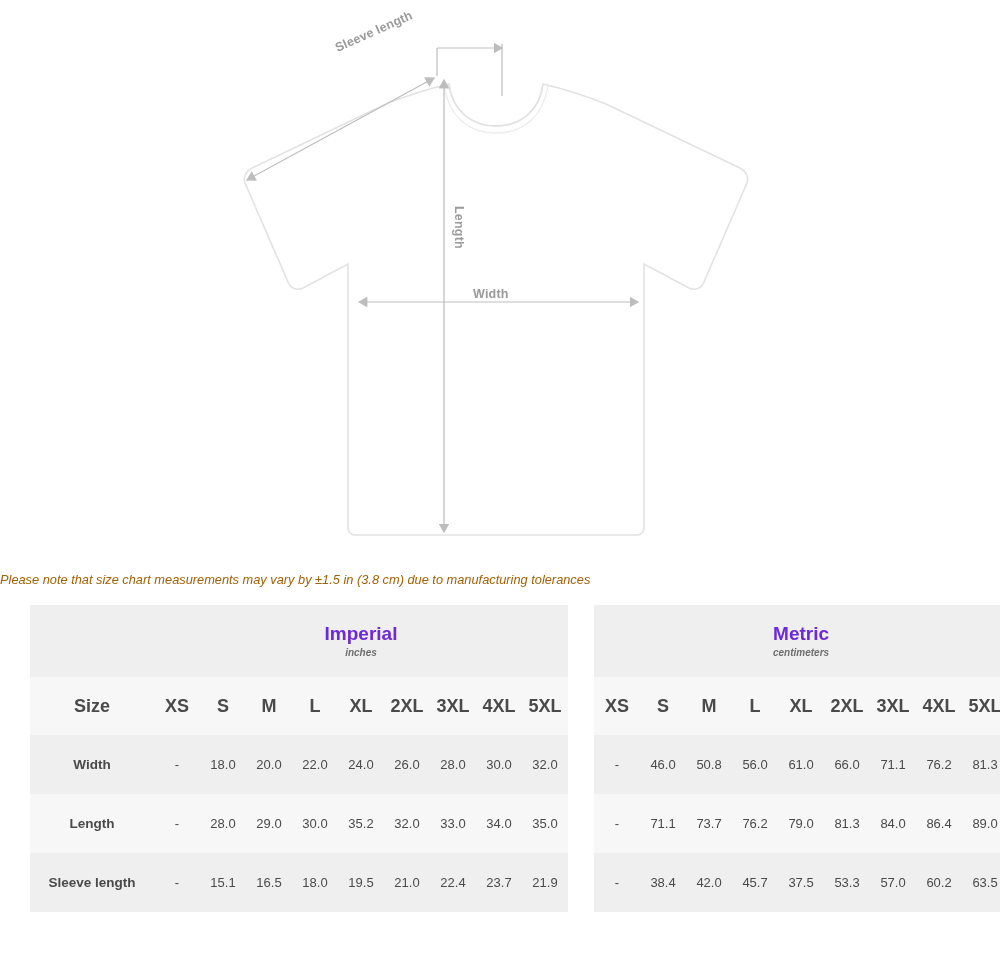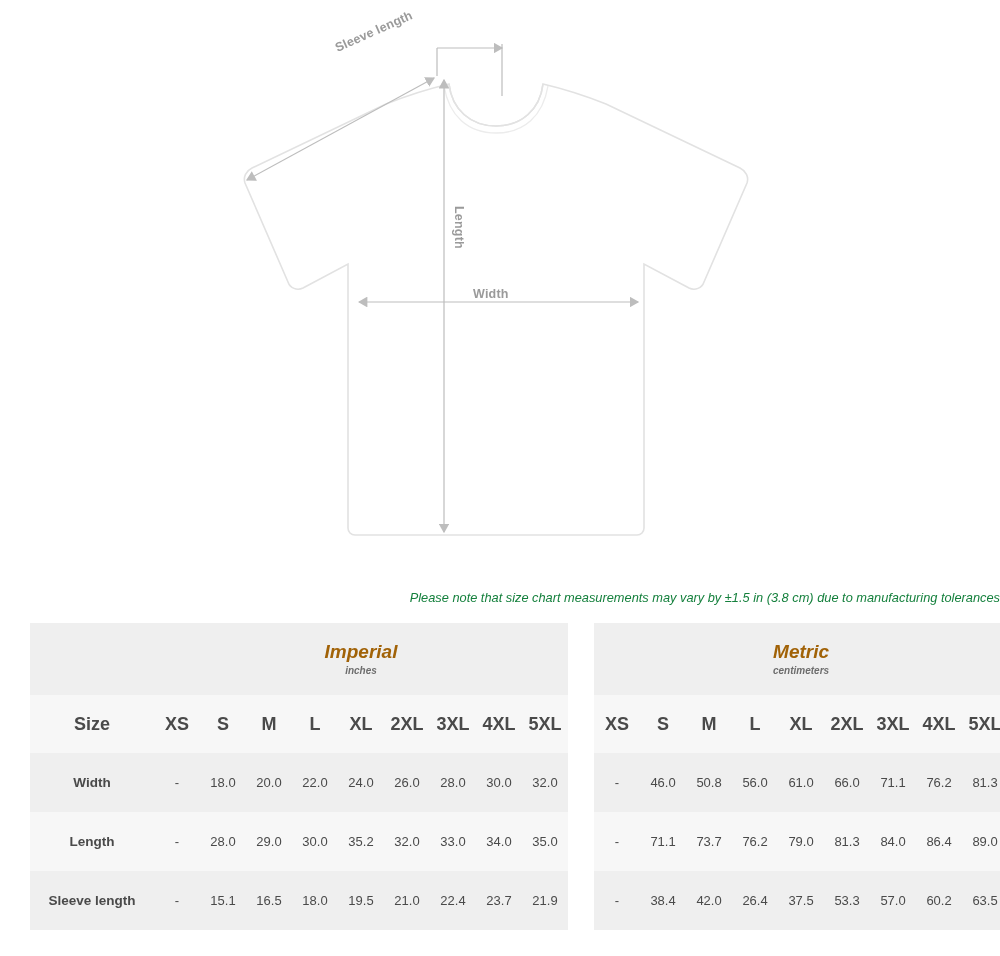--- a/index.html
+++ b/index.html
@@ -49,25 +49,25 @@
   }
   .label-width {
     left: 468px;
     top: 287px;
     background: #ffffff;
     padding: 0 5px;
   }
 
   
   .note {
-    text-align: right;
+    text-align: left;
     font-style: italic;
     font-size: 12.8px;
-    color: #15803d;
-    margin: 30px 0 18px 0;
+    color: #a16207;
+    margin: 12px 0 18px 0;
   }
 
   
   .table-wrap {
     padding: 0 30px;
   }
   table.size-chart {
     border-collapse: collapse;
     width: 940px;
     table-layout: fixed;
@@ -79,23 +79,22 @@
     vertical-align: middle;
     color: #4a4a4a;
   }
   .unit-head {
     background: #efefef;
     height: 72px;
     padding: 0;
   }
   .unit-head .sys {
     font-size: 19px;
-    font-style: italic;
     font-weight: bold;
-    color: #a16207;
+    color: #6d28d9;
     line-height: 1.25;
   }
   .unit-head .sub {
     font-size: 10px;
     font-style: italic;
     color: #6d6d6d;
     line-height: 1.5;
   }
   .spacer-col {
     background: #ffffff;
@@ -299,21 +298,21 @@
       <td>18.0</td>
       <td>19.5</td>
       <td>21.0</td>
       <td>22.4</td>
       <td>23.7</td>
       <td>21.9</td>
       <td class="spacer" style="background:#ffffff;"></td>
       <td>-</td>
       <td>38.4</td>
       <td>42.0</td>
-      <td>26.4</td>
+      <td>45.7</td>
       <td>37.5</td>
       <td>53.3</td>
       <td>57.0</td>
       <td>60.2</td>
       <td>63.5</td>
     </tr>
   </tbody>
     </table>
 </div>
 

